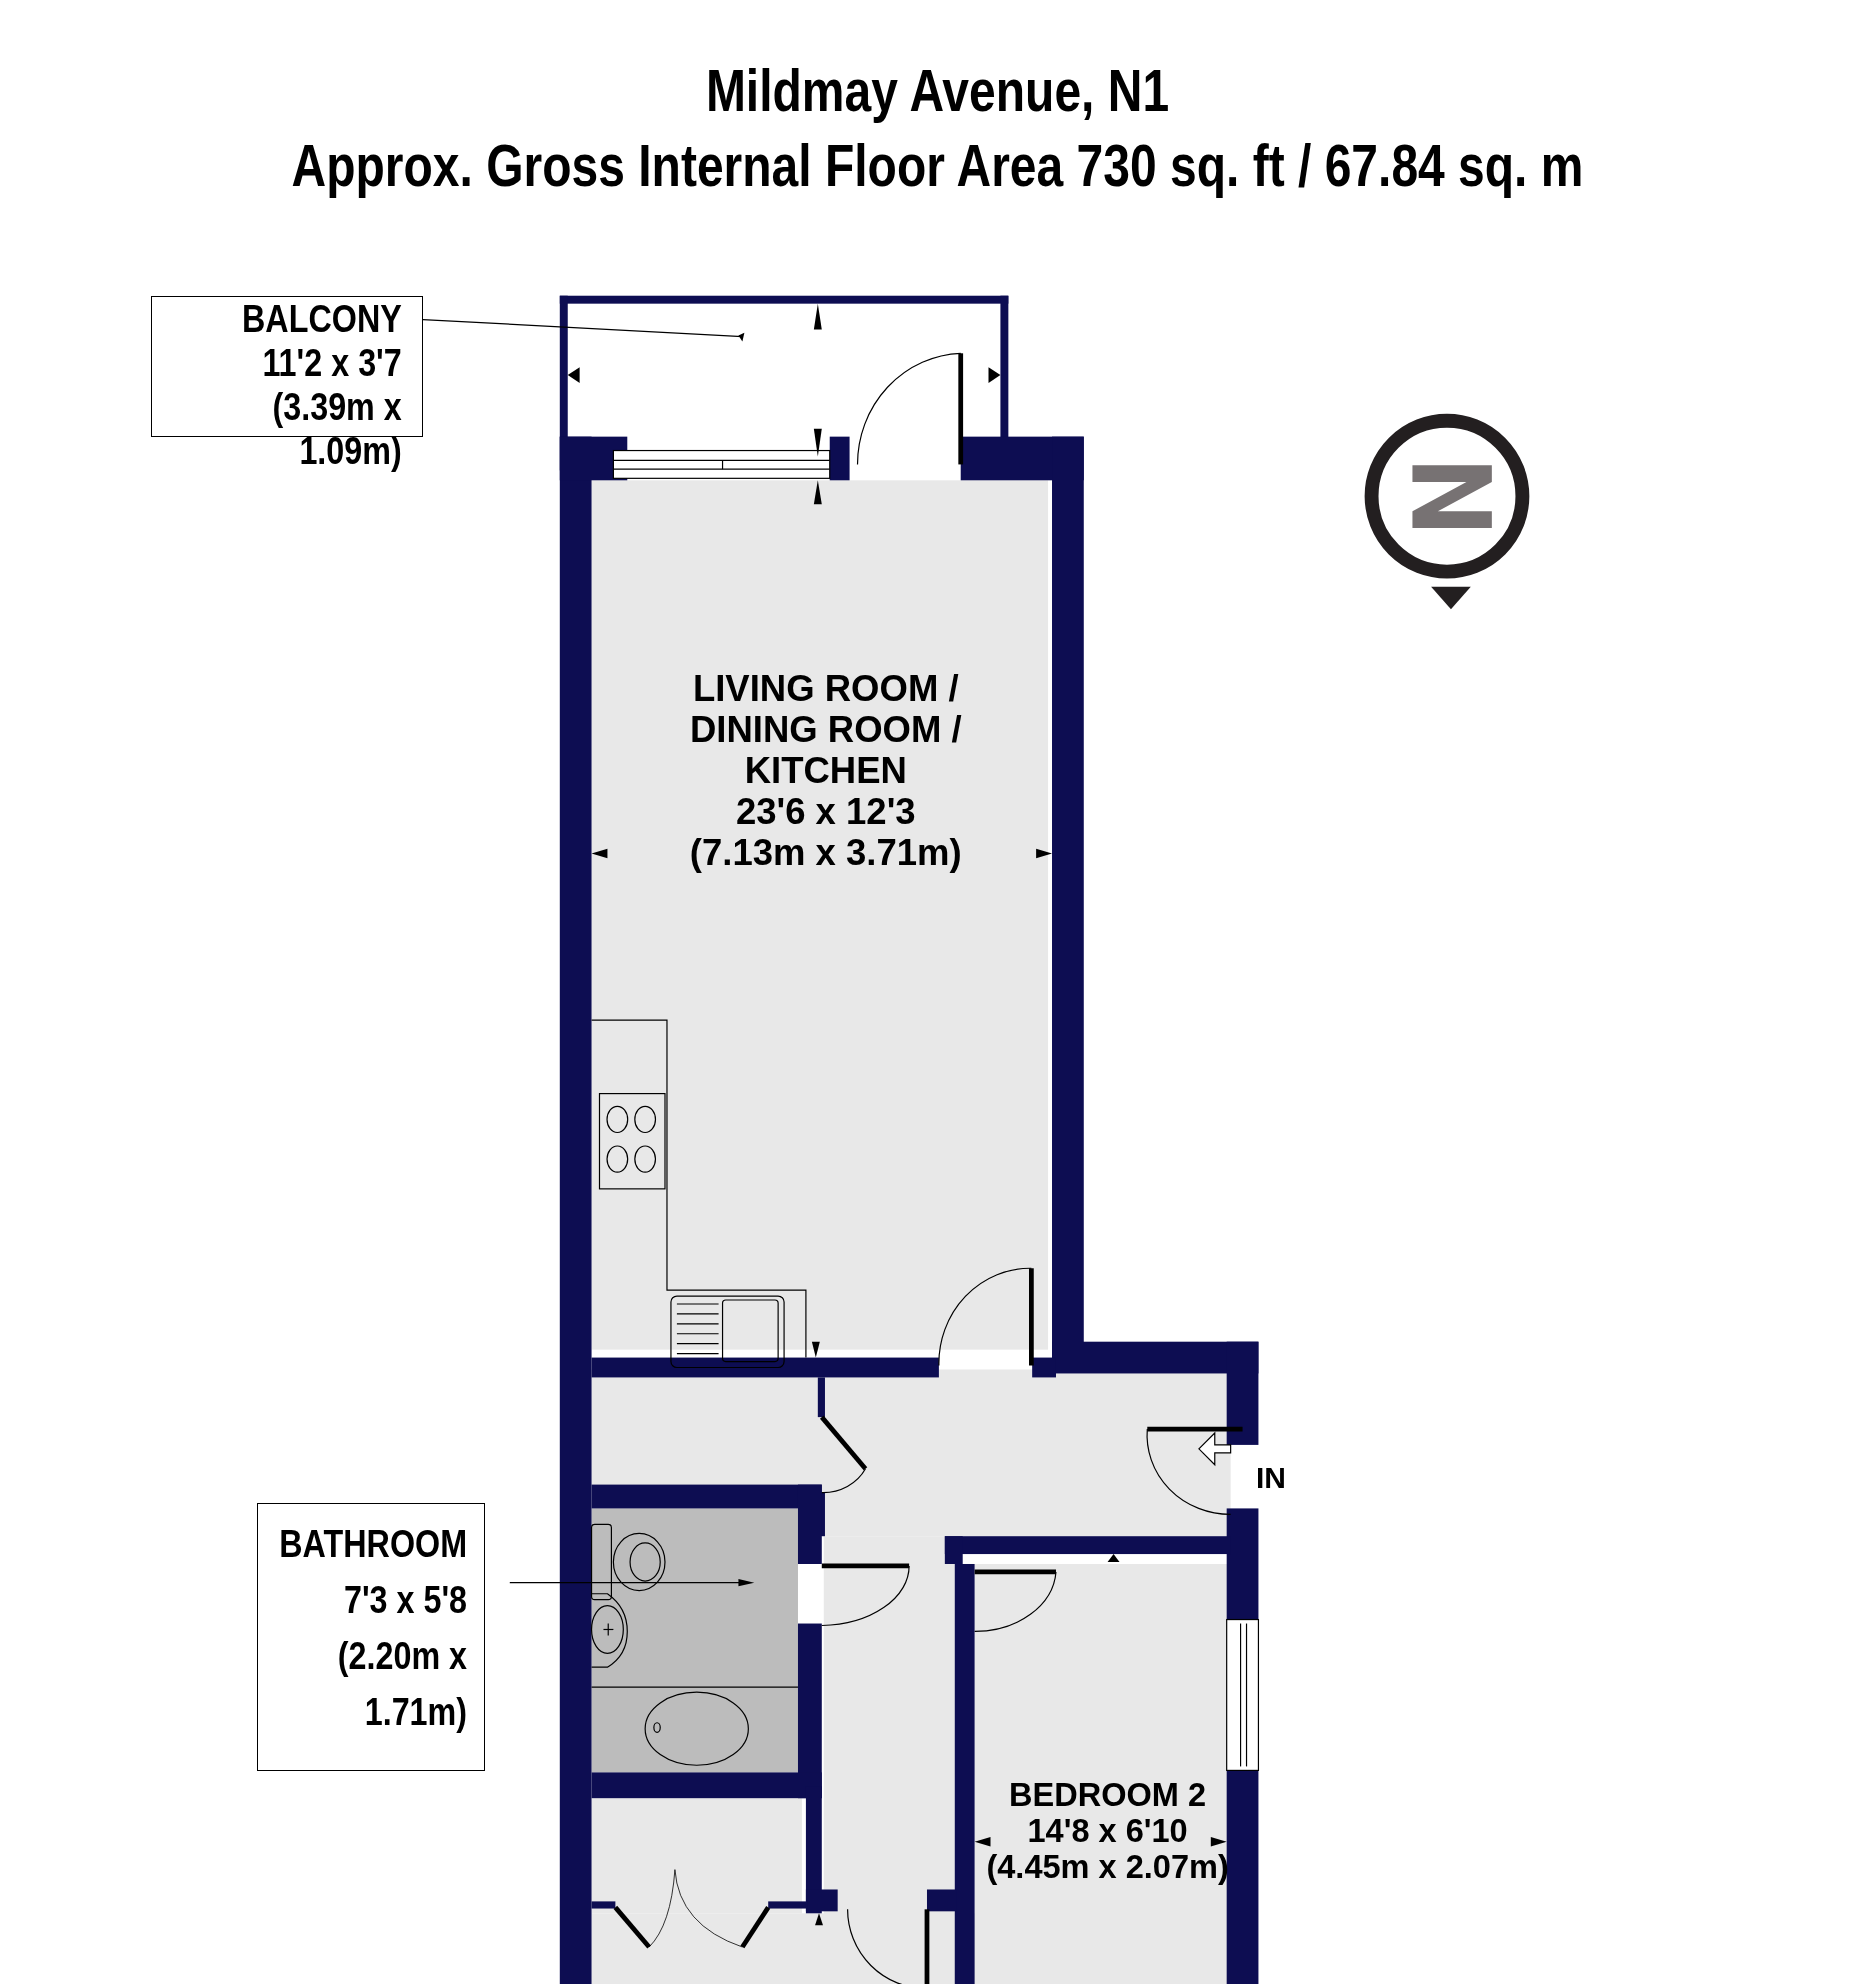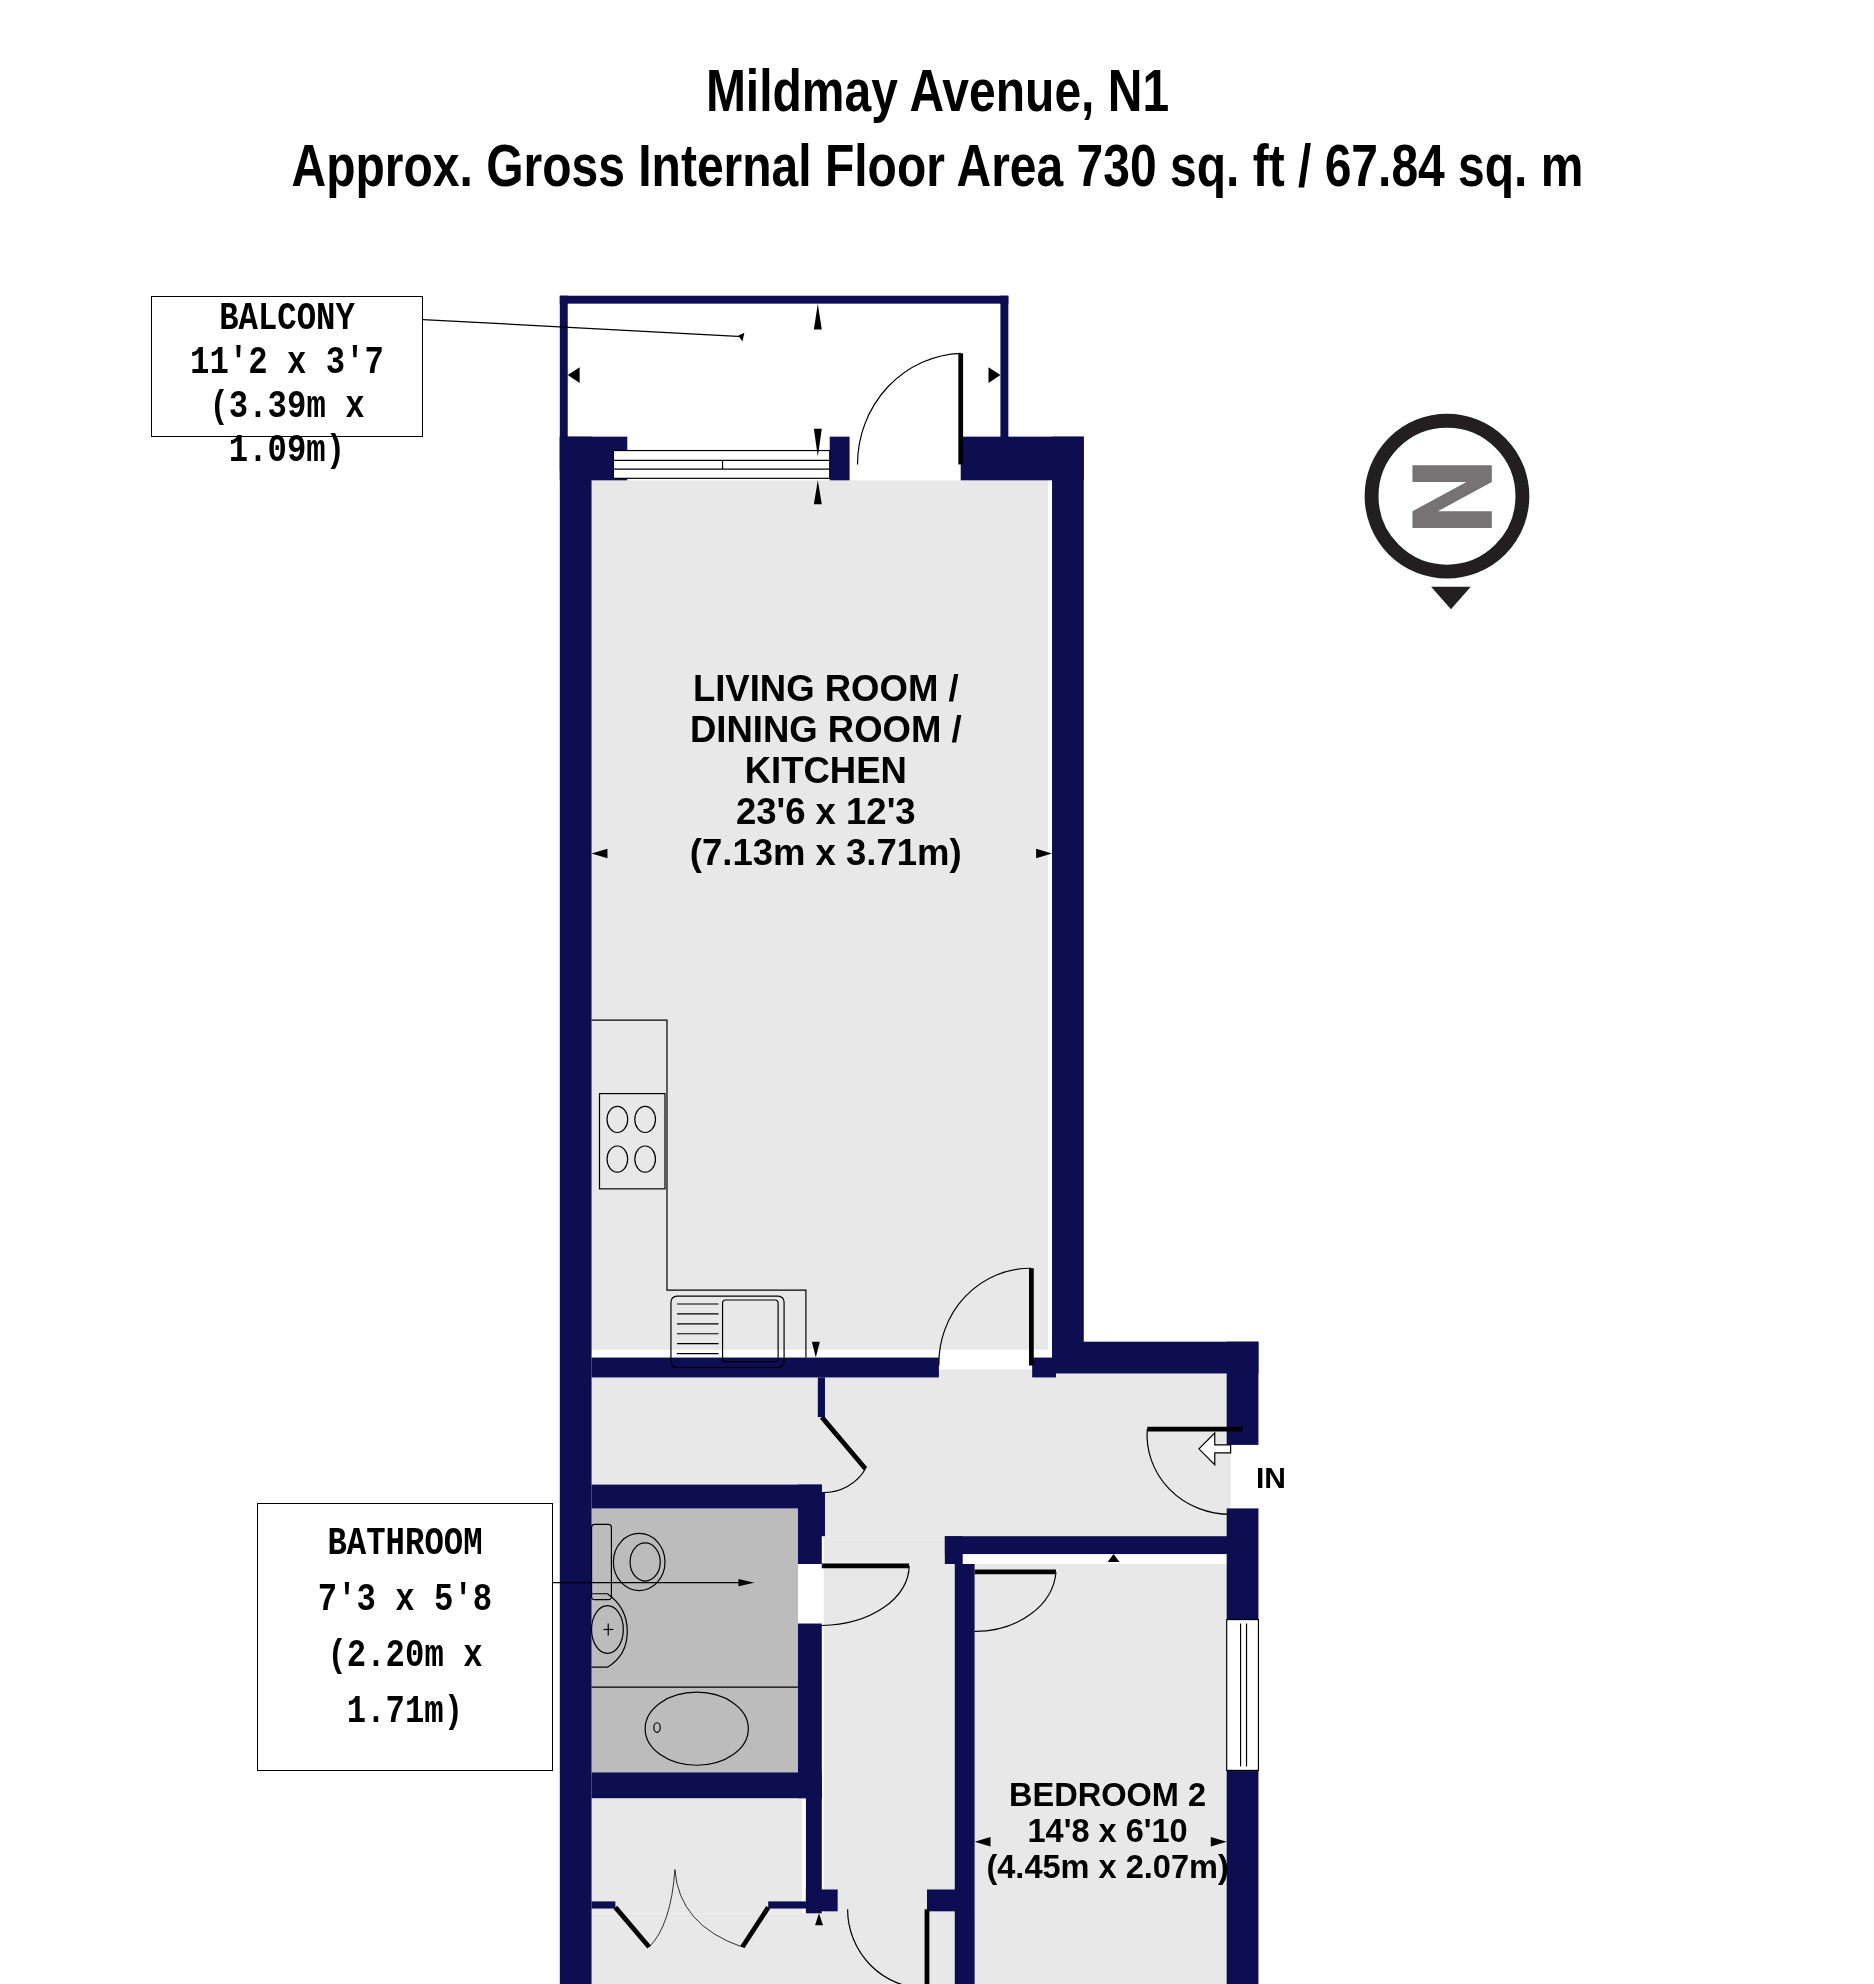--- a/index.html
+++ b/index.html
@@ -4,25 +4,25 @@
 <style>
   html, body { margin: 0; padding: 0; background: #ffffff; }
   body { width: 1875px; height: 2812px; position: relative; overflow: hidden;
          font-family: "Liberation Sans", sans-serif; }
   .title { position: absolute; left: 0; width: 1875px; text-align: center; color: #000;
            font-family: "Liberation Sans", sans-serif; font-weight: bold; transform-origin: center; }
   #t1 { top: 56px; font-size: 60px; transform: scaleX(0.8); }
   #t2 { top: 131px; font-size: 60px; transform: scaleX(0.8); }
   svg#plan { position: absolute; left: 0; top: 0; }
   .lbl { font-family: "Liberation Sans", sans-serif; font-weight: bold; fill: #000; }
-  .callout { position: absolute; background: #fff; border: 1.6px solid #000; text-align: center;
-             font-family: Liberation Mono, monospace; font-weight: bold; color: #000; }
+  .callout { position: absolute; background: #fff; border: 1.6px solid #000; text-align: right;
+             font-family: Liberation Sans, sans-serif; font-weight: bold; color: #000; }
   .callout div { transform: scaleX(0.85); }
   #balcony-callout { left: 151px; top: 296px; width: 270px; height: 139px; font-size: 38px; line-height: 44px; padding-top: 0; }
-  #bath-callout { left: 257px; top: 1503px; width: 296px; height: 268px; font-size: 38px; line-height: 56px; padding-top: 12px; box-sizing: border-box;}
+  #bath-callout { left: 257px; top: 1503px; width: 228px; height: 268px; font-size: 38px; line-height: 56px; padding-top: 12px; box-sizing: border-box;}
   #in-label { position: absolute; left: 1256px; top: 1441px; font-size: 30px; font-weight: bold; color: #000; margin-top: 20px; }
 </style>
 </head>
 <body>
 
 <div id="t1" class="title">Mildmay Avenue, N1</div>
 <div id="t2" class="title">Approx. Gross Internal Floor Area 730 sq. ft / 67.84 sq. m</div>
 
 <svg id="plan" width="1875" height="2812" viewBox="0 0 4723 7084">
 

